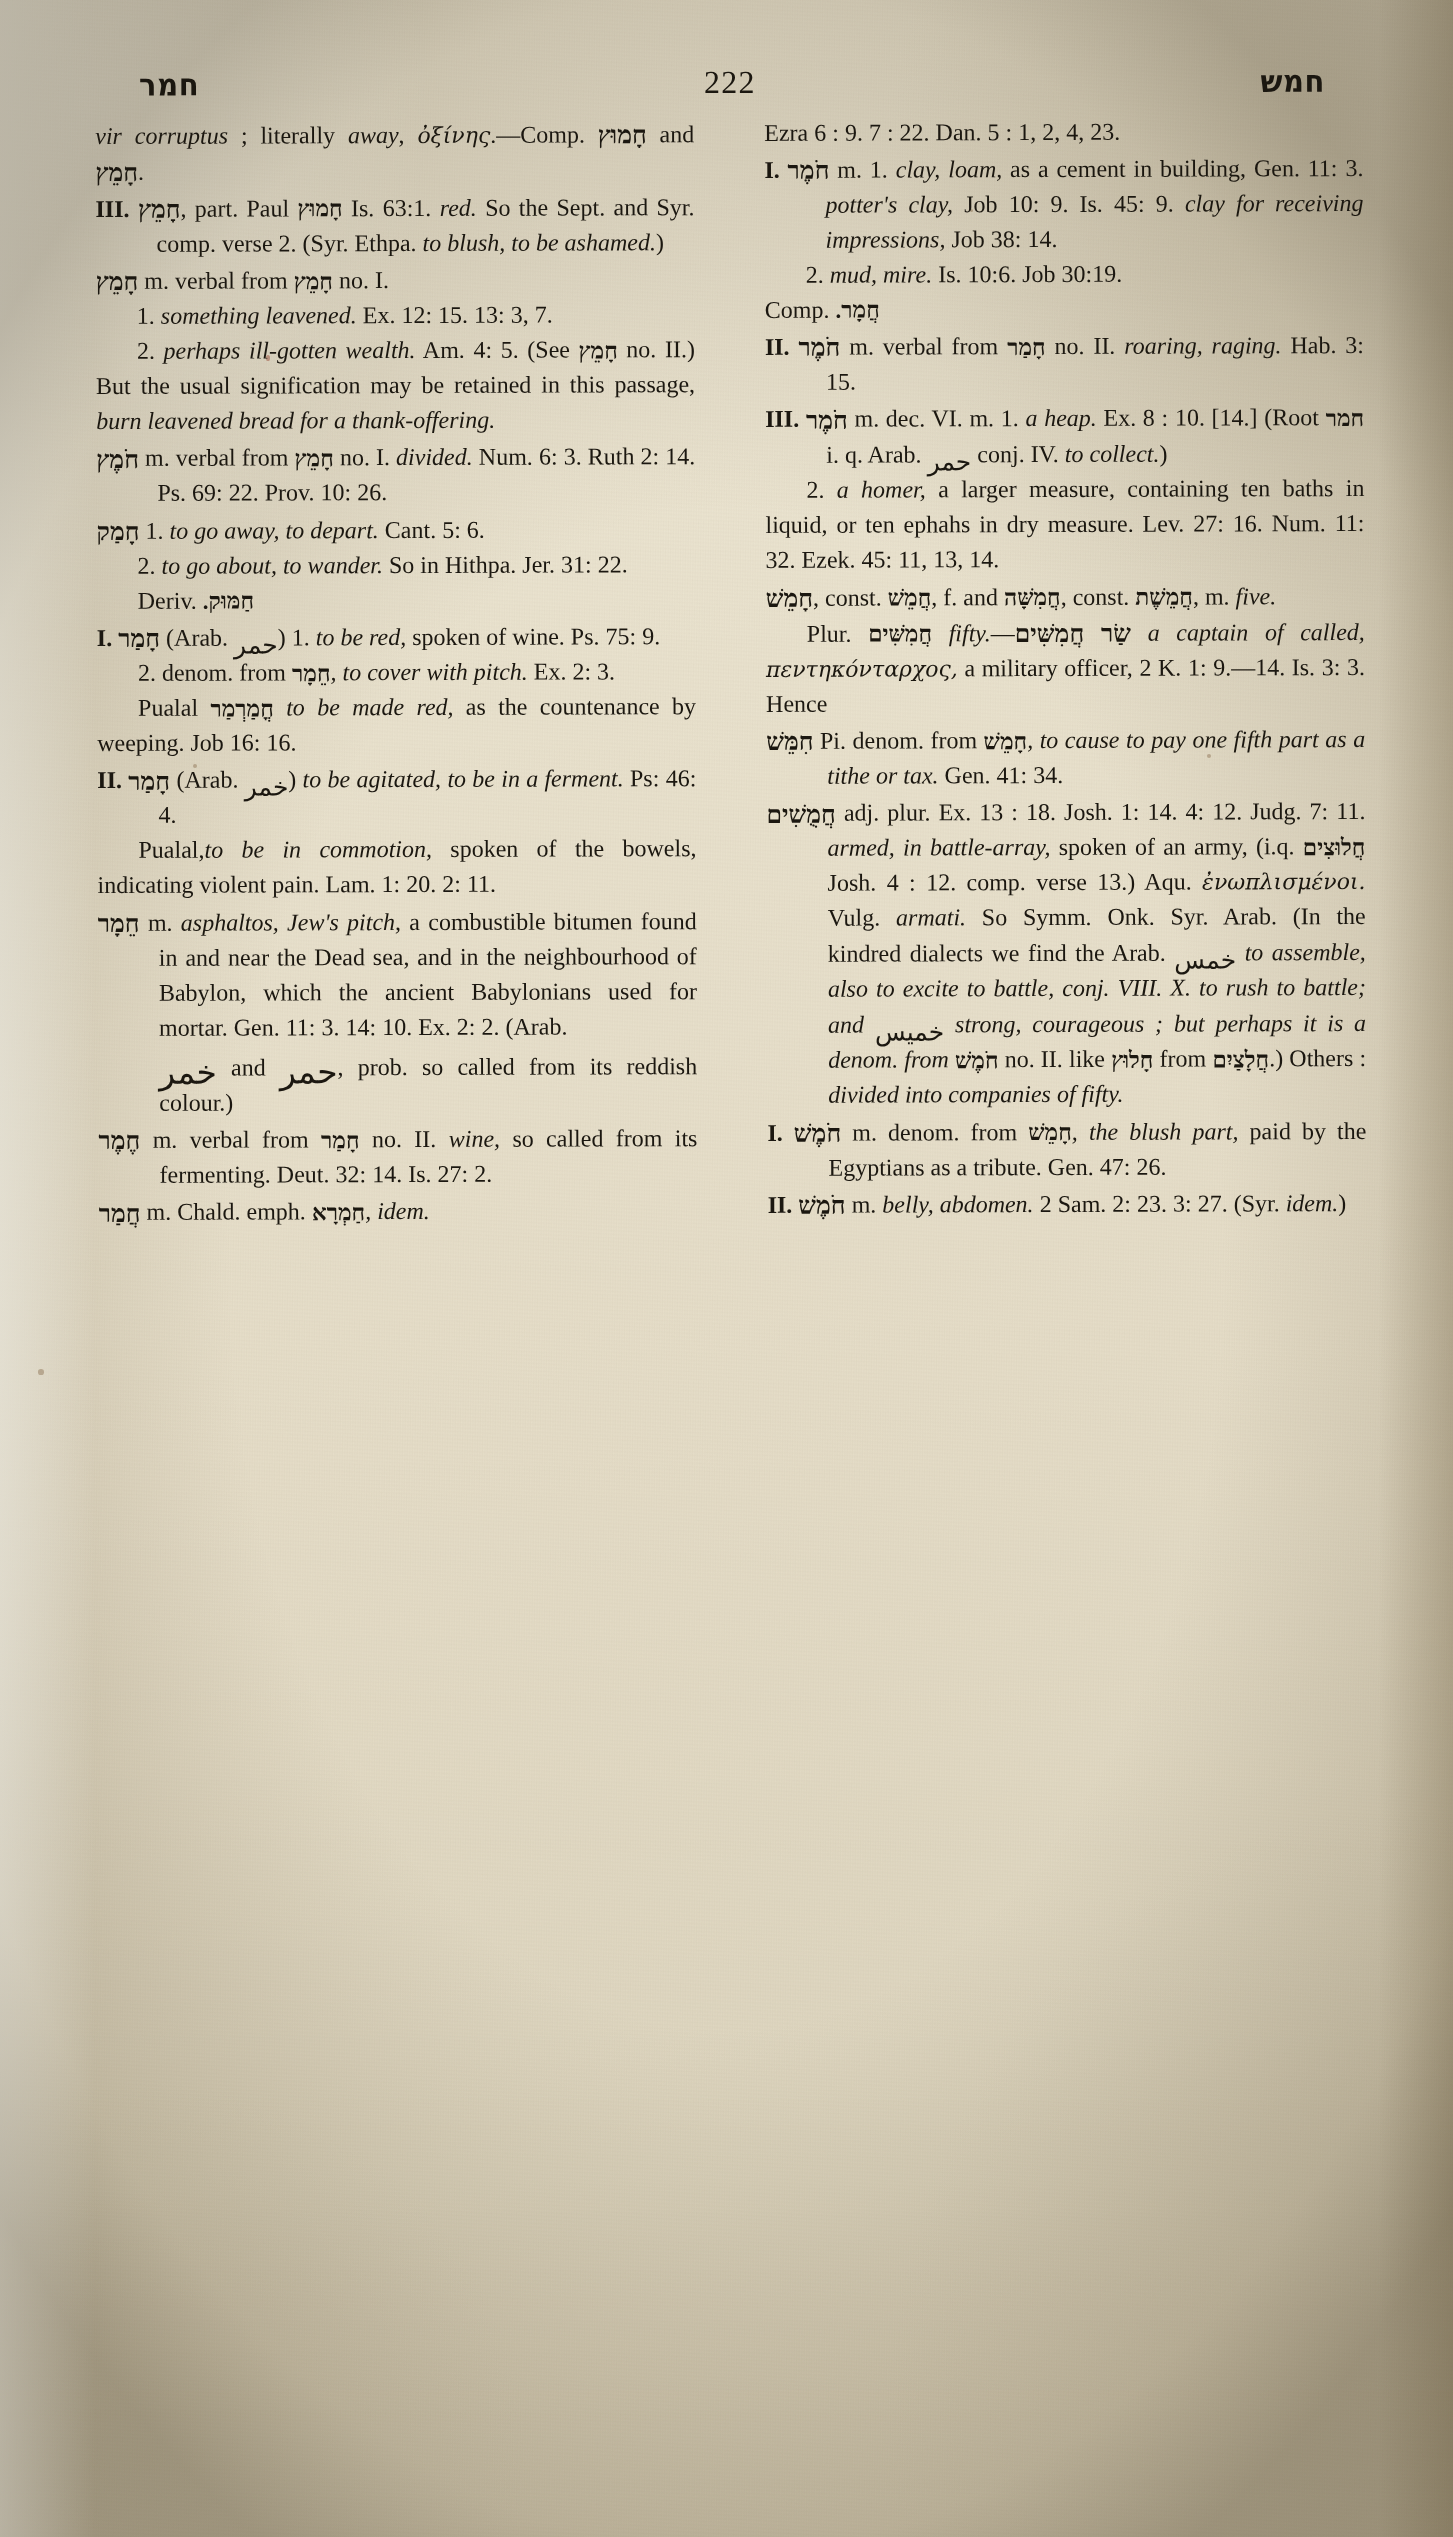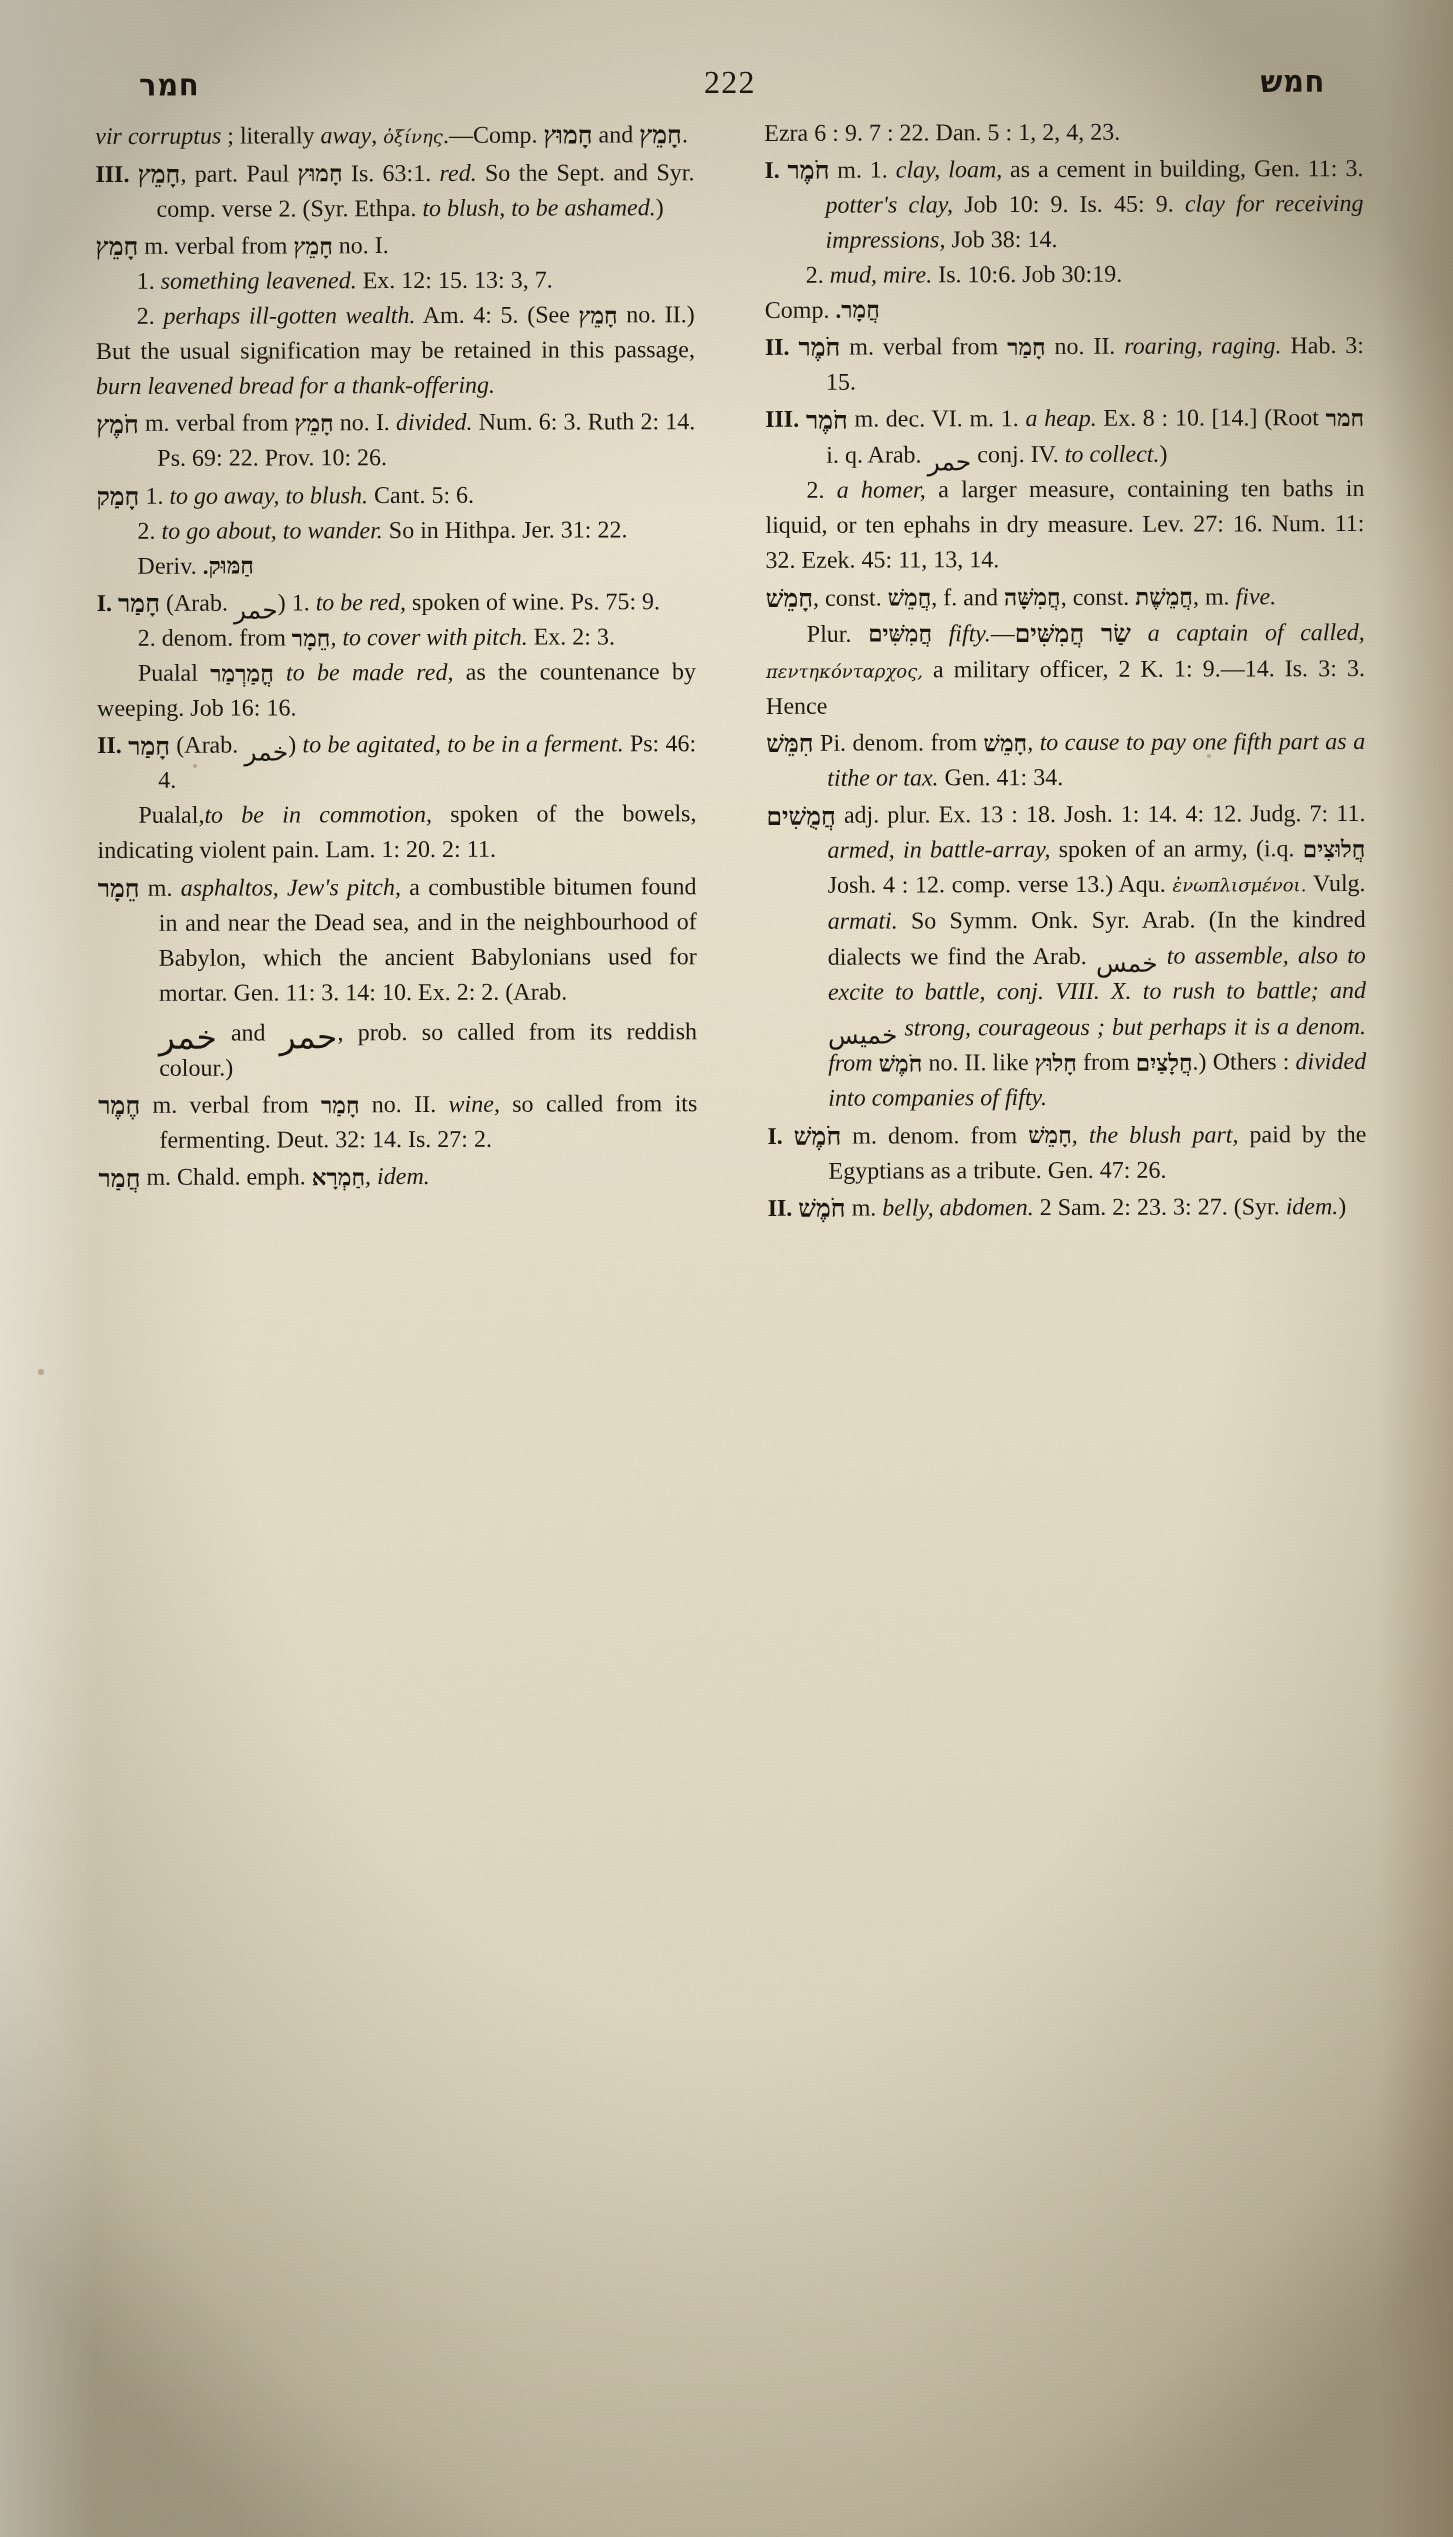--- a/index.html
+++ b/index.html
@@ -85,21 +85,21 @@
 
   .heb {
     font-family:Liberation Serif, serif;
     font-weight:700;
     font-size:25px;
     direction:rtl; unicode-bidi:isolate;
     letter-spacing:0px;
     position:relative; top:1.3px;
   }
   .heb.sm { font-size:23px; top:0.6px; }
-  .grk { font-style:italic; font-family:"DejaVu Serif", serif; font-size:18px; }
+  .grk { font-style:italic; font-family:"DejaVu Serif", serif; font-size:22px; }
   .ar {
     font-family:"DejaVu Sans", sans-serif;
     direction:rtl; unicode-bidi:isolate;
     font-size:25px; font-weight:400;
     position:relative; top:8px;
   }
   .rom { font-weight:700; }
   .arabig { font-size:33px; line-height:38px; }
 
   
@@ -143,21 +143,21 @@
         <p class="tx hang"><span class="heb">חָמֵץ</span><span> m. verbal from </span><span class="heb sm">חָמֵץ</span><span> no. I.</span></p>
         <p class="tx ind"><span>1.</span> <span class="it">something leavened.</span><span> Ex. 12: 15. 13: 3, 7.</span></p>
         <p class="tx ind"><span>2.</span> <span class="it">perhaps ill-gotten wealth.</span><span> Am. 4: 5. (See </span><span class="heb sm">חָמֵץ</span><span> no. II.) But the usual signification may be retained in this passage, </span><span class="it">burn leavened bread for a thank-offering.</span></p>
       </div>
 
       <div class="entry">
         <p class="tx hang"><span class="heb">חֹמֶץ</span><span> m. verbal from </span><span class="heb sm">חָמֵץ</span><span> no. I. </span><span class="it">divided.</span><span> Num. 6: 3. Ruth 2: 14. Ps. 69: 22. Prov. 10: 26.</span></p>
       </div>
 
       <div class="entry">
-        <p class="tx hang"><span class="heb">חָמַק</span> <span>1.</span> <span class="it">to go away, to blush.</span><span> Cant. 5: 6.</span></p>
+        <p class="tx hang"><span class="heb">חָמַק</span> <span>1.</span> <span class="it">to go away, to depart.</span><span> Cant. 5: 6.</span></p>
         <p class="tx ind"><span>2.</span> <span class="it">to go about, to wander.</span><span> So in Hithpa. Jer. 31: 22.</span></p>
         <p class="tx ind"><span>Deriv. </span><span class="heb sm">חַמּוּק.</span></p>
       </div>
 
       <div class="entry">
         <p class="tx hang"><span class="rom">I.</span> <span class="heb">חָמַר</span> (Arab.&nbsp;<span class="ar">حمر</span>) <span>1.</span> <span class="it">to be red,</span><span> spoken of wine. Ps. 75: 9.</span></p>
         <p class="tx ind"><span>2.</span> <span>denom. from </span><span class="heb sm">חֵמָר</span><span class="it">, to cover with pitch.</span><span> Ex. 2: 3.</span></p>
         <p class="tx ind"><span>Pualal </span><span class="heb sm">חֳמַרְמַר</span><span class="it"> to be made red,</span><span> as the countenance by weeping. Job 16: 16.</span></p>
       </div>
 

